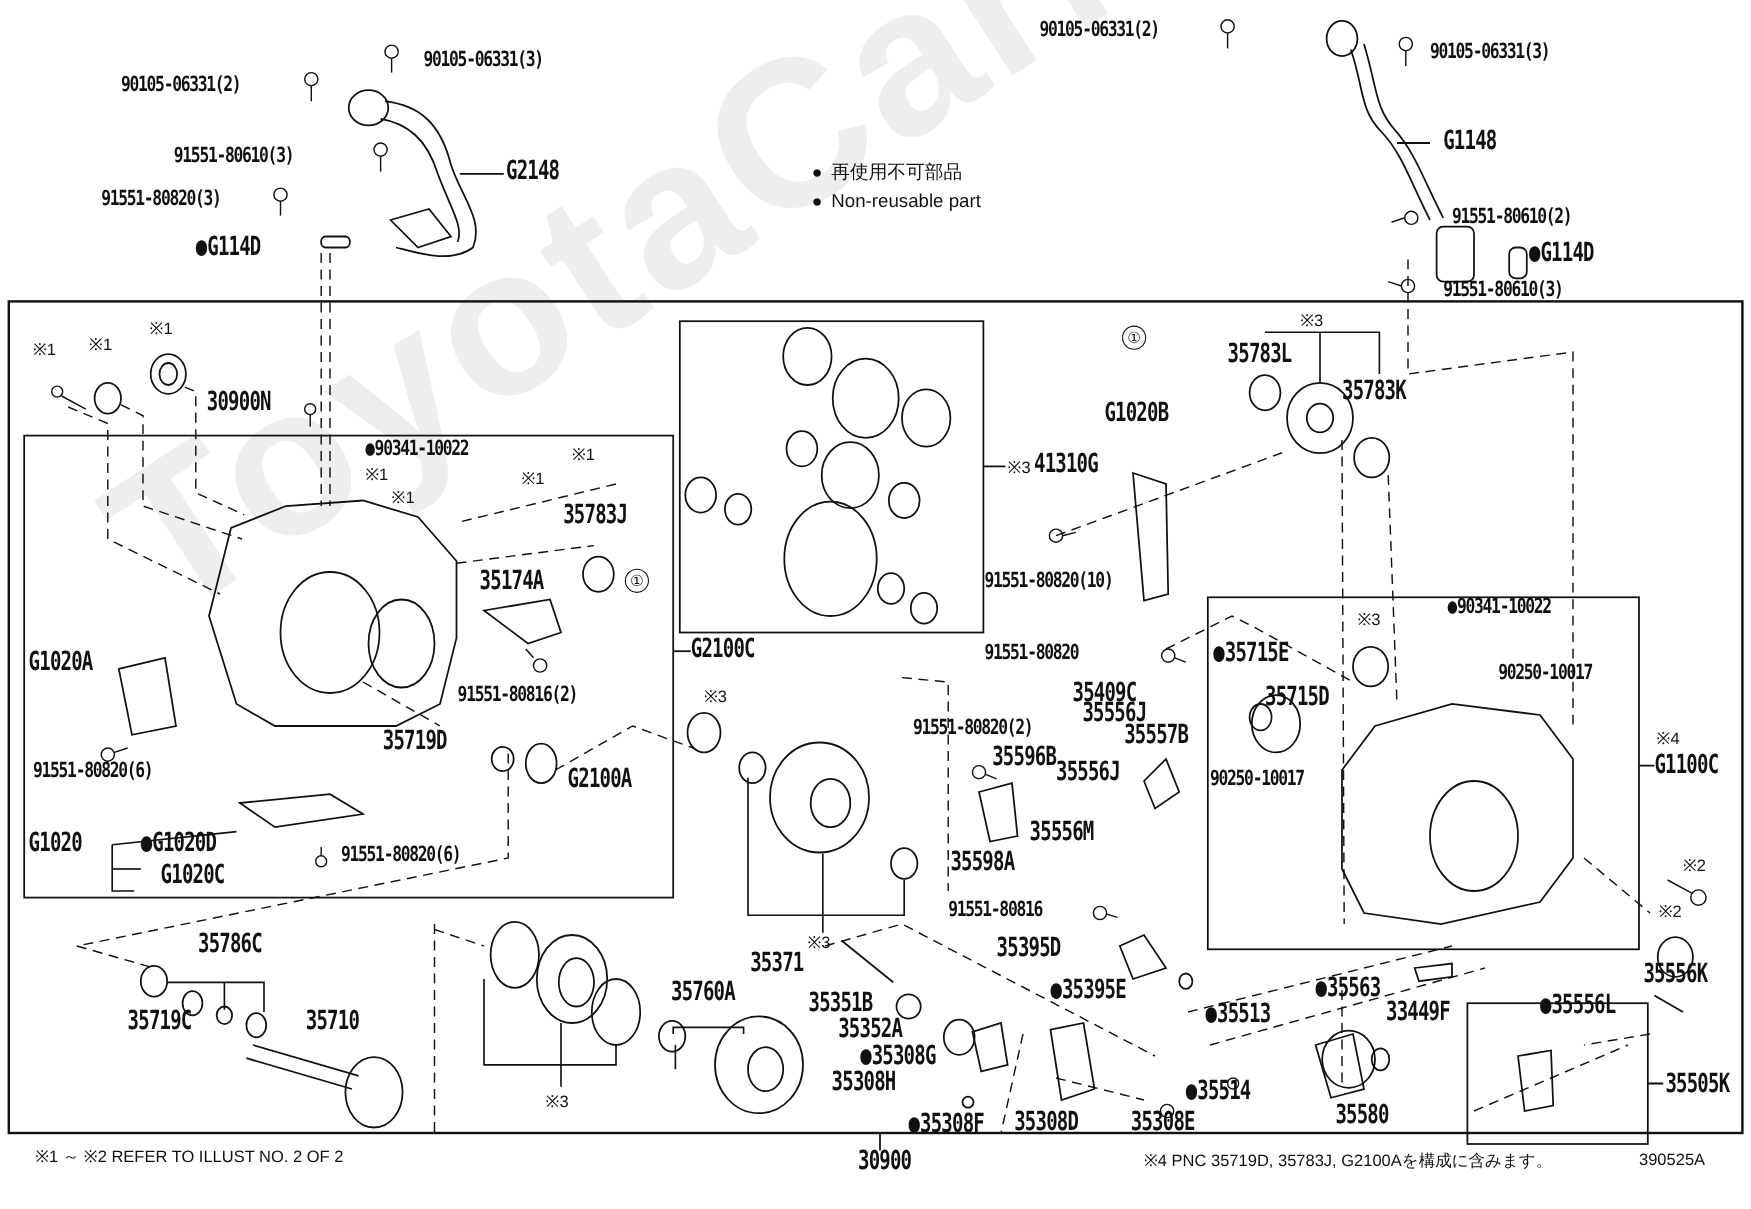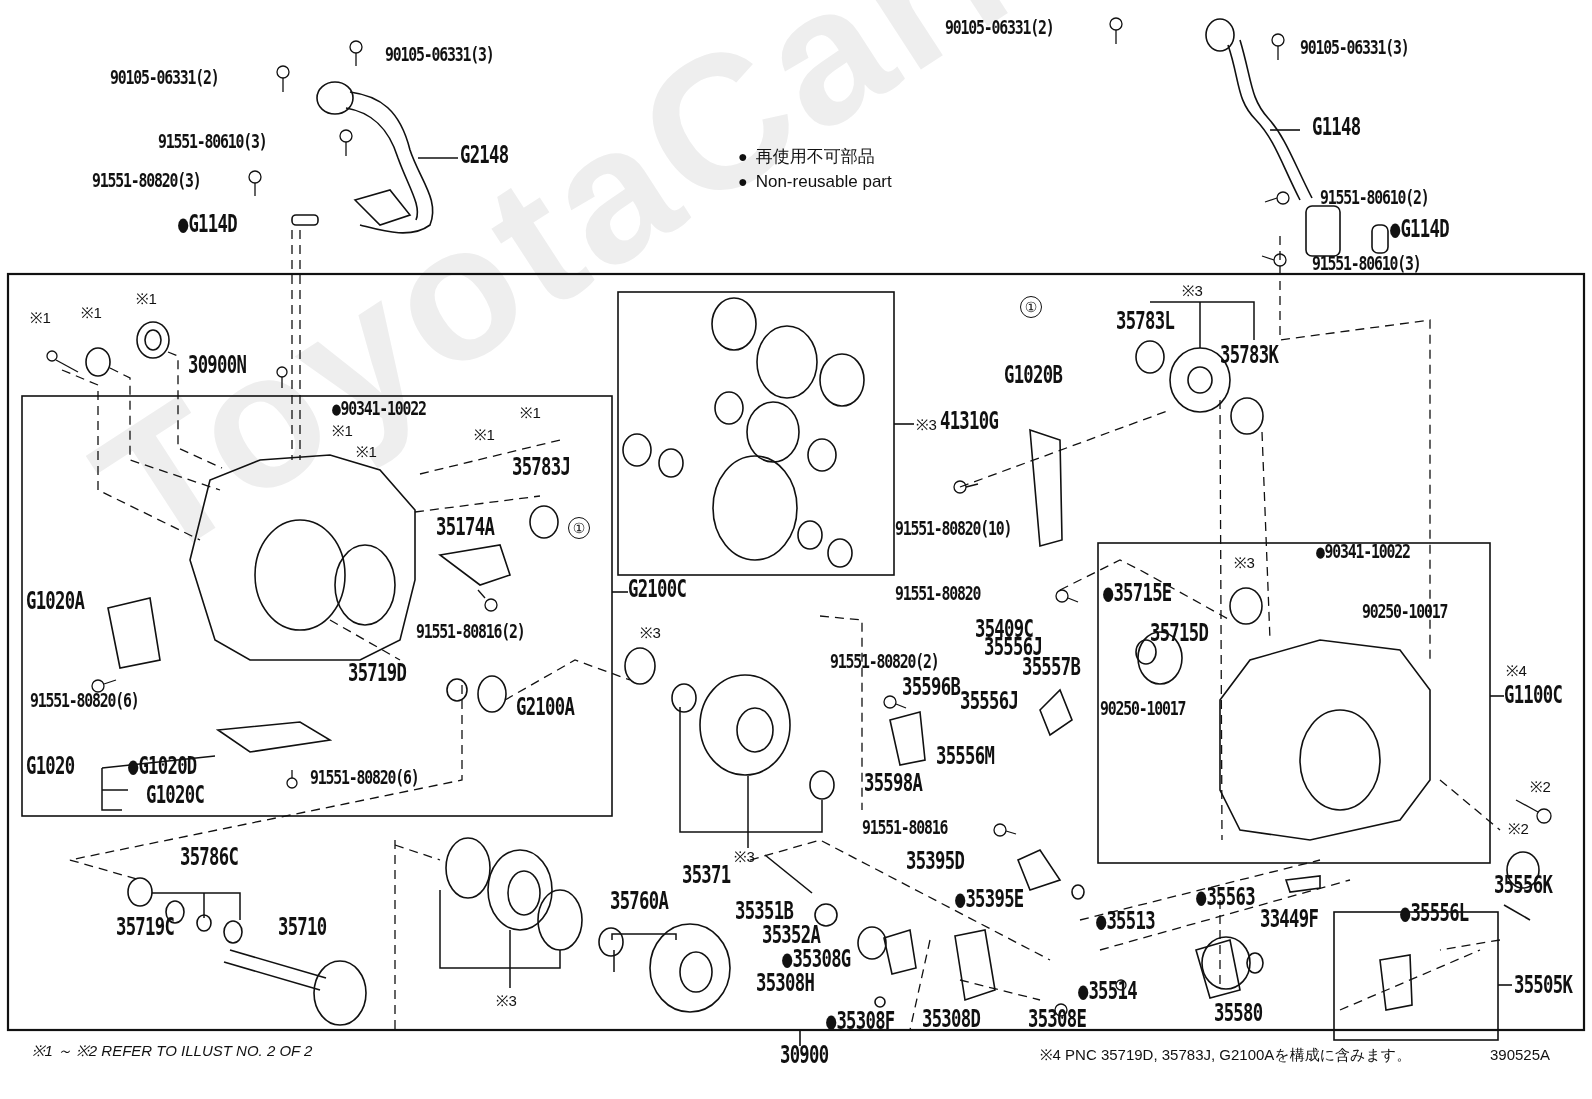--- a/index.html
+++ b/index.html
@@ -334,16 +334,16 @@
 <div class="lbl big dot" style="left:1078px;top:980px;">35514</div>
 <div class="lbl big dot" style="left:1096px;top:910px;">35513</div>
 <div class="lbl big dot" style="left:1196px;top:886px;">35563</div>
 <div class="lbl big" style="left:1260px;top:908px;">33449F</div>
 <div class="lbl big" style="left:1214px;top:1002px;">35580</div>
 
 <div class="lbl big" style="left:1494px;top:874px;">35556K</div>
 <div class="lbl big dot" style="left:1400px;top:902px;">35556L</div>
 <div class="lbl big" style="left:1514px;top:974px;">35505K</div>
 
-<div class="note" style="left:32px;top:1040px;font-style:italic;">※1 ～ ※2 REFER TO ILLUST NO. 2 OF 2</div>
+<div class="note" style="left:32px;top:1040px;">※1 ～ ※2 REFER TO ILLUST NO. 2 OF 2</div>
 <div class="lbl big" style="left:780px;top:1044px;">30900</div>
 <div class="note" style="left:1040px;top:1044px;">※4 PNC 35719D, 35783J, G2100Aを構成に含みます。</div>
 <div class="note" style="left:1490px;top:1046px;">390525A</div>
 
 </body></html>

